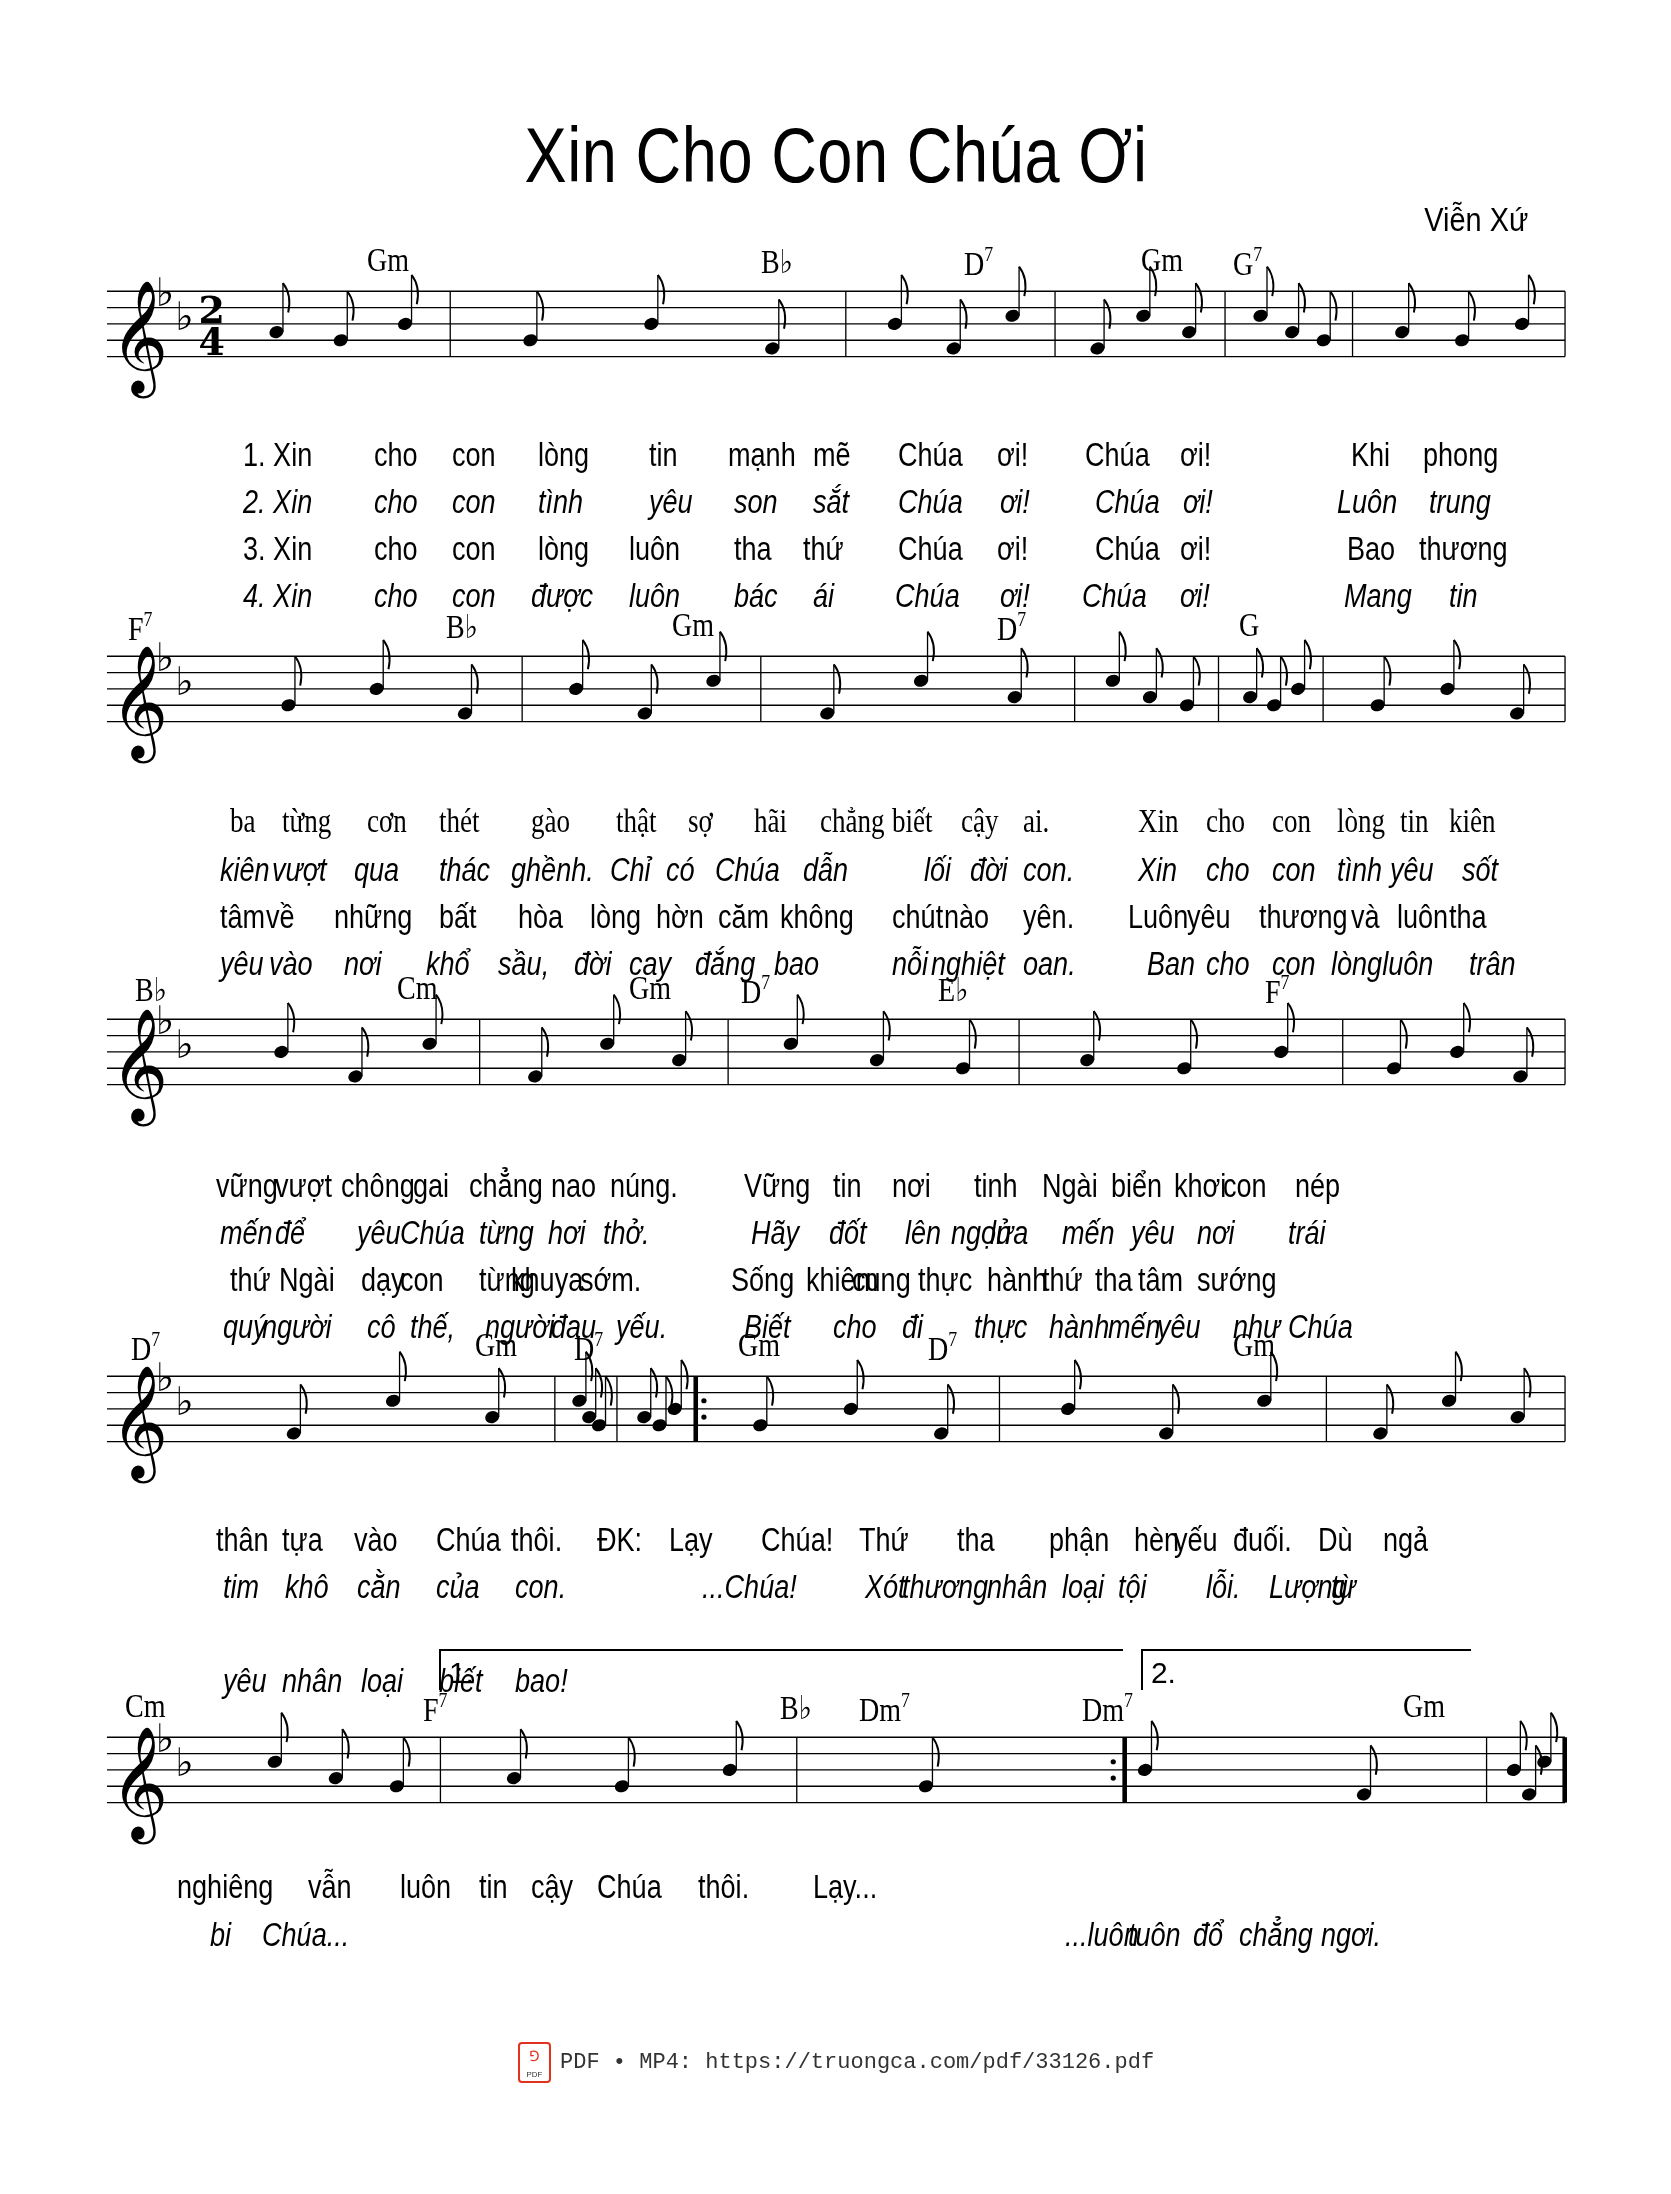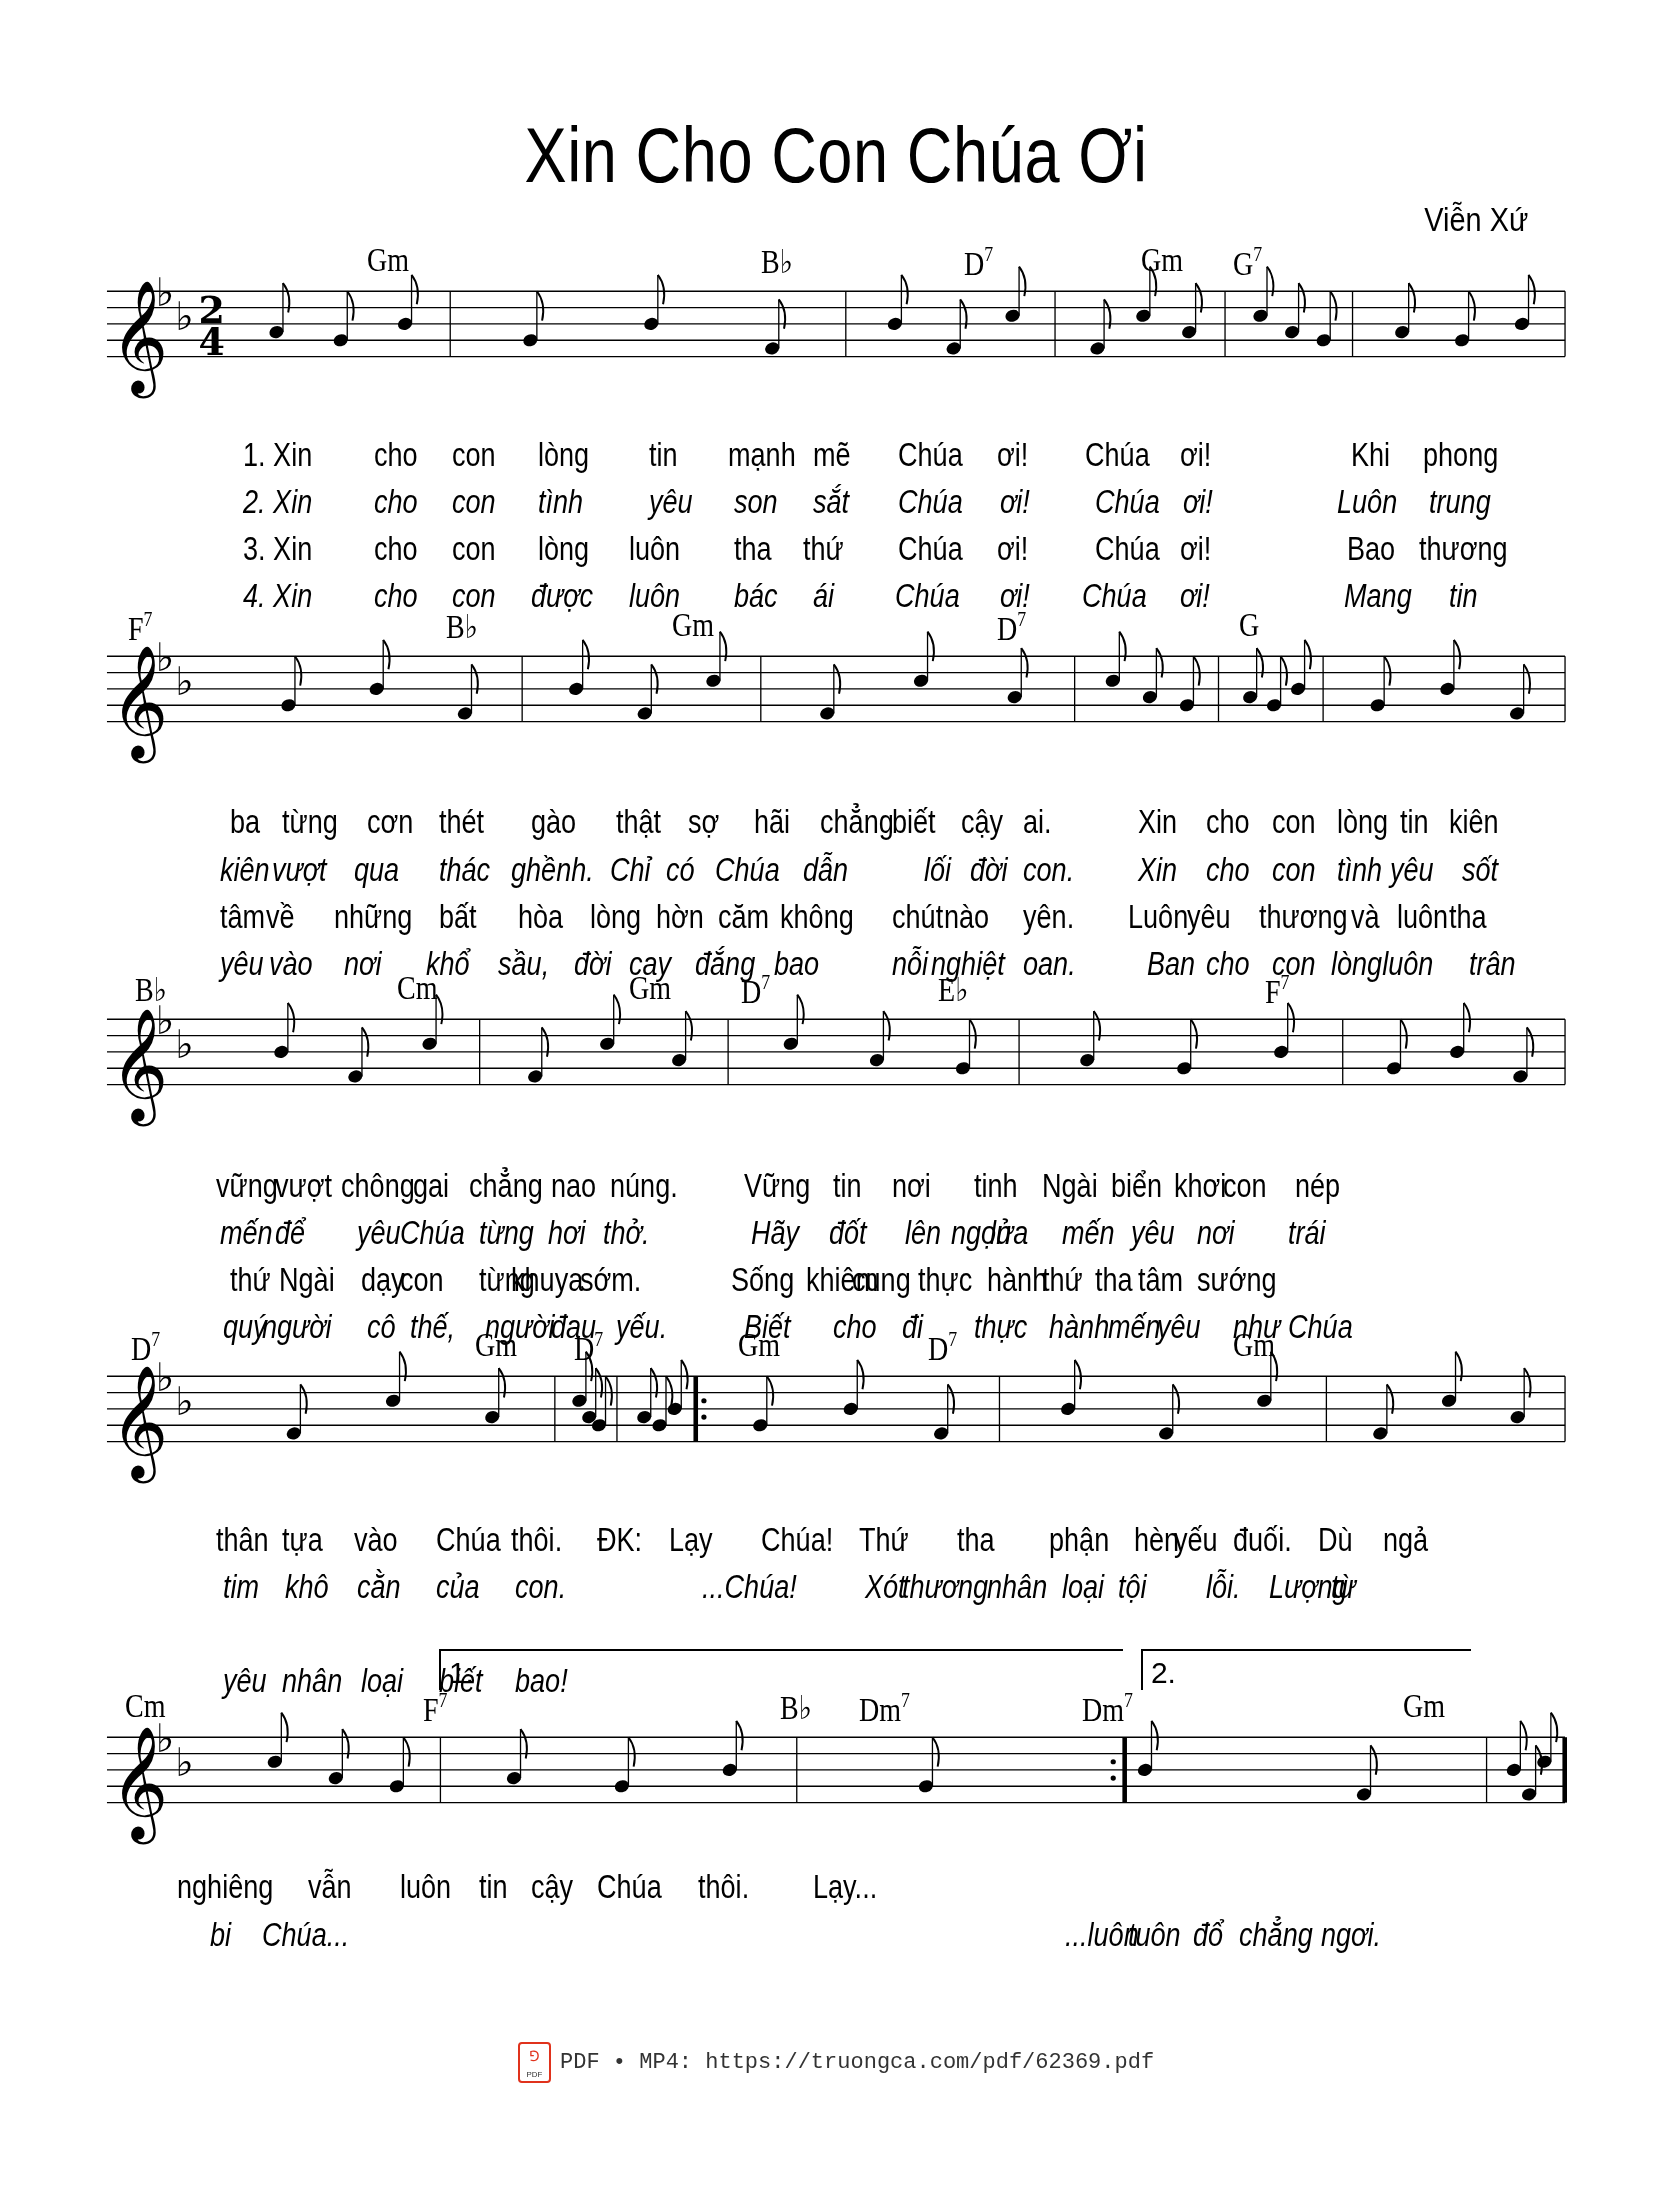--- a/index.html
+++ b/index.html
@@ -234,21 +234,21 @@
         <path d="M2060 35 q 14 18 8 45" stroke="#000" fill="none" stroke-width="3"></path>
         <ellipse cx="2156.6666666666665" cy="147.5" rx="11" ry="9" transform="rotate(-20 2156.6666666666665 147.5)"></ellipse>
         <line x1="2166.6666666666665" x2="2166.6666666666665" y1="147.5" y2="72.5" stroke="#000" stroke-width="2"></line>
         <path d="M2166.6666666666665 72.5 q 14 18 8 45" stroke="#000" fill="none" stroke-width="3"></path>
       </svg>
       <div class="chord" style="left: 23px; top: -3.3px;"><span>F</span><sup>7</sup></div>
       <div class="chord" style="left: 341px; top: -3.3px;"><span>B♭</span></div>
       <div class="chord" style="left: 567px; top: -3.3px;"><span>Gm</span></div>
       <div class="chord" style="left: 892px; top: -3.3px;"><span>D</span><sup>7</sup></div>
       <div class="chord" style="left: 1134px; top: -3.3px;"><span>G</span></div>
-      <div class="lyric-line" style="top: 193px;">
+      <div class="lyric-line" style="top: 193px; font-family: Liberation Serif, serif;">
         <span class="syl" style="left: 125px;">ba</span>
         <span class="syl" style="left: 177px;">từng</span>
         <span class="syl" style="left: 262px;">cơn</span>
         <span class="syl" style="left: 334px;">thét</span>
         <span class="syl" style="left: 426px;">gào</span>
         <span class="syl" style="left: 511px;">thật</span>
         <span class="syl" style="left: 583px;">sợ</span>
         <span class="syl" style="left: 649px;">hãi</span>
         <span class="syl" style="left: 715px;">chẳng</span>
         <span class="syl" style="left: 787px;">biết</span>
@@ -669,15 +669,15 @@
         <span class="syl" style="left: 1216px;">ngơi.</span>
       </div>
     </div>
   </div>
 
 <div class="footer">
   <div class="pdf-icon">
     <div class="mark">⅁</div>
     <div class="lbl">PDF</div>
   </div>
-  <span class="footer-text">PDF • MP4: https://truongca.com/pdf/62369.pdf</span>
+  <span class="footer-text">PDF • MP4: https://truongca.com/pdf/33126.pdf</span>
 </div>
 
 
 </body></html>

